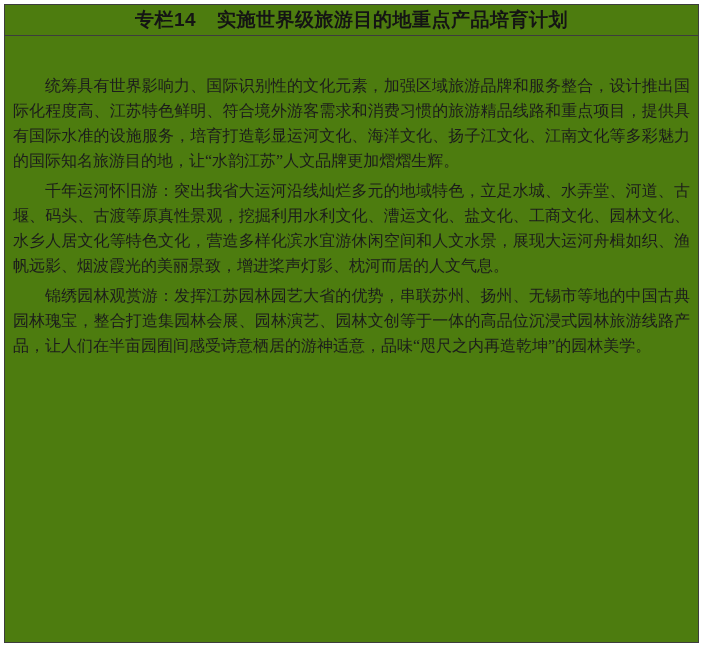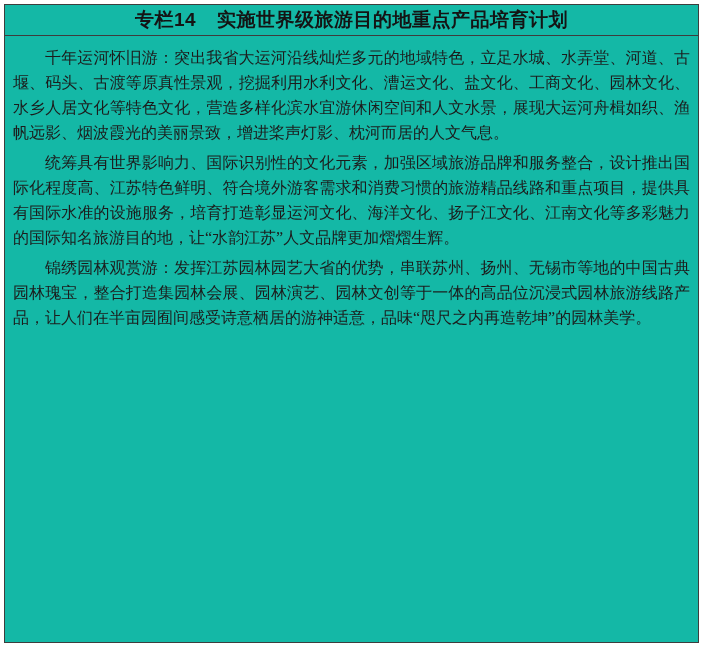--- a/index.html
+++ b/index.html
@@ -12,23 +12,24 @@
     height: 645px;
     box-sizing: border-box;
     padding: 4px 5px 2px 4px;
     background: #ffffff;
   }
   .panel {
     box-sizing: border-box;
     width: 100%;
     height: 100%;
     border: 1.5px solid #3d3d3d;
-    background: #14b8a6;
+    background: #4d7c0f;
     display: flex;
     flex-direction: column;
+    gap: 28px;
   }
   .panel-header {
     flex: 0 0 auto;
     box-sizing: border-box;
     border-bottom: 1.5px solid #3d3d3d;
     text-align: center;
     padding: 4px 0 5px;
     font-family: "Liberation Sans", sans-serif;
     font-weight: bold;
     font-size: 19px;
@@ -62,18 +63,18 @@
 </style>
 </head>
 <body>
 
 <div class="page">
   <div class="panel">
     <div class="panel-header">
       <span>专栏14</span><span class="title-gap"></span><span>实施世界级旅游目的地重点产品培育计划</span>
     </div>
     <div class="panel-body">
+      <p>统筹具有世界影响力、国际识别性的文化元素，加强区域旅游品牌和服务整合，设计推出国际化程度高、江苏特色鲜明、符合境外游客需求和消费习惯的旅游精品线路和重点项目，提供具有国际水准的设施服务，培育打造彰显运河文化、海洋文化、扬子江文化、江南文化等多彩魅力的国际知名旅游目的地，让“水韵江苏”人文品牌更加熠熠生辉。</p>
       <p>千年运河怀旧游：突出我省大运河沿线灿烂多元的地域特色，立足水城、水弄堂、河道、古堰、码头、古渡等原真性景观，挖掘利用水利文化、漕运文化、盐文化、工商文化、园林文化、水乡人居文化等特色文化，营造多样化滨水宜游休闲空间和人文水景，展现大运河舟楫如织、渔帆远影、烟波霞光的美丽景致，增进桨声灯影、枕河而居的人文气息。</p>
-      <p>统筹具有世界影响力、国际识别性的文化元素，加强区域旅游品牌和服务整合，设计推出国际化程度高、江苏特色鲜明、符合境外游客需求和消费习惯的旅游精品线路和重点项目，提供具有国际水准的设施服务，培育打造彰显运河文化、海洋文化、扬子江文化、江南文化等多彩魅力的国际知名旅游目的地，让“水韵江苏”人文品牌更加熠熠生辉。</p>
       <p>锦绣园林观赏游：发挥江苏园林园艺大省的优势，串联苏州、扬州、无锡市等地的中国古典园林瑰宝，整合打造集园林会展、园林演艺、园林文创等于一体的高品位沉浸式园林旅游线路产品，让人们在半亩园囿间感受诗意栖居的游神适意，品味“咫尺之内再造乾坤”的园林美学。</p>
     </div>
   </div>
 </div>
 
 </body></html>

